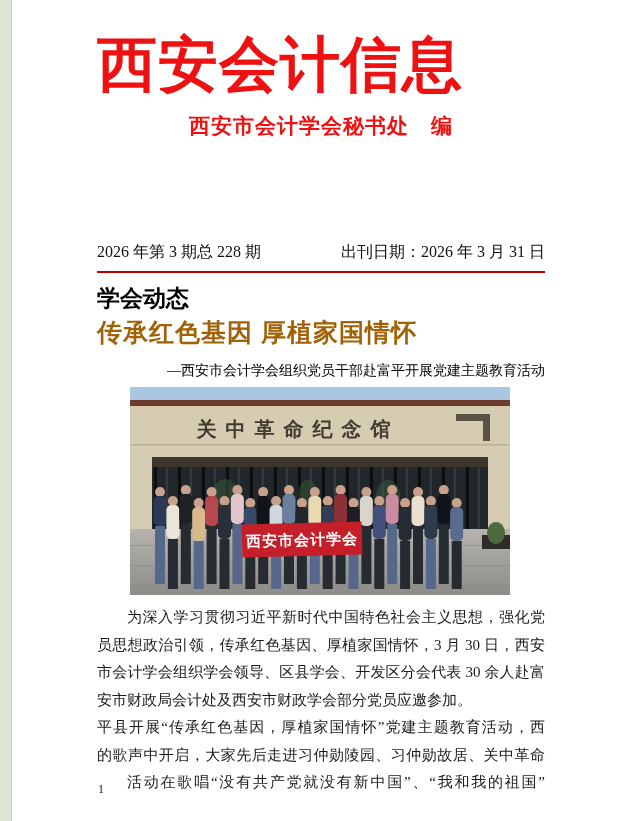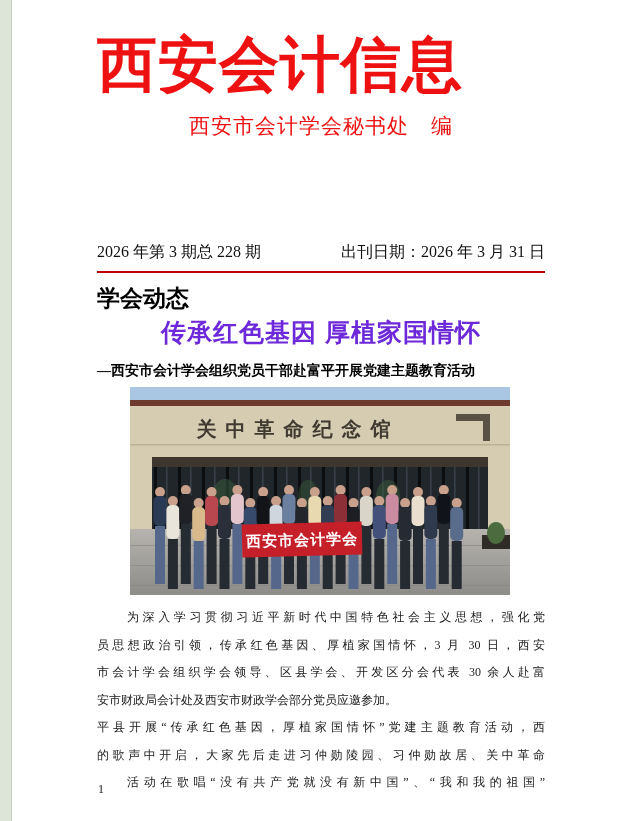--- a/index.html
+++ b/index.html
@@ -4,36 +4,36 @@
 <style>
   html,body{margin:0;padding:0;background:#ffffff;}
   .page{position:relative;width:639px;height:821px;background:#ffffff;overflow:hidden;
         font-family:"Liberation Serif","DejaVu Serif",serif;color:#111;padding-left:32px;}
   .edge-left{position:absolute;left:0;top:0;width:11px;height:821px;background:#dde4d8;border-right:1px solid #c8cfc3;}
   .edge-right{position:absolute;right:0;top:0;width:2px;height:821px;background:#cdd3c8;}
   .content{position:absolute;left:97px;top:0;width:448px;}
 
   .masthead-title{margin-top:33px;font-size:60px;line-height:64px;font-weight:bold;
                   color:#ee1111;letter-spacing:1px;white-space:nowrap;}
-  .masthead-sub{margin-top:18px;font-size:21px;line-height:23px;font-weight:normal;
+  .masthead-sub{margin-top:18px;font-size:21px;line-height:23px;font-weight:bold;
                 color:#ee1111;text-align:center;letter-spacing:1px;}
 
   .issue-bar{margin-top:104px;display:flex;justify-content:space-between;
              font-size:16px;line-height:20px;color:#111;}
   .rule{margin-top:9px;height:0;border-top:2px solid #c00000;}
 
   .sans{font-family:"Liberation Sans","DejaVu Sans",sans-serif;}
   .section{margin-top:12px;font-weight:bold;font-size:23px;line-height:26px;color:#000;}
   .art-title{margin-top:6px;font-weight:bold;font-size:25px;line-height:30px;
-             text-align:center;letter-spacing:1px;color:#6d28d9;}
-  .byline{margin-top:14px;font-weight:bold;font-size:14px;line-height:19px;text-align:left;color:#000;}
+             letter-spacing:1px;color:#a16207;}
+  .byline{margin-top:14px;font-weight:normal;font-size:14px;line-height:19px;text-align:right;color:#000;}
 
   .photo{display:block;margin:7px 0 0 33px;width:380px;height:208px;}
 
-  .body-text{margin-top:9px;font-size:12px;color:#1b1b1b;}
+  .body-text{margin-top:9px;font-size:15px;color:#1b1b1b;}
   .body-line{height:27.5px;line-height:27.5px;overflow:hidden;}
   .body-line.j{text-align:justify;text-align-last:justify;}
   .body-line.ind{padding-left:30px;}
 
   .pagenum{position:absolute;left:98px;top:782px;font-size:12px;line-height:14px;color:#222;}
 </style>
 </head>
 <body>
 
 <div class="page">

